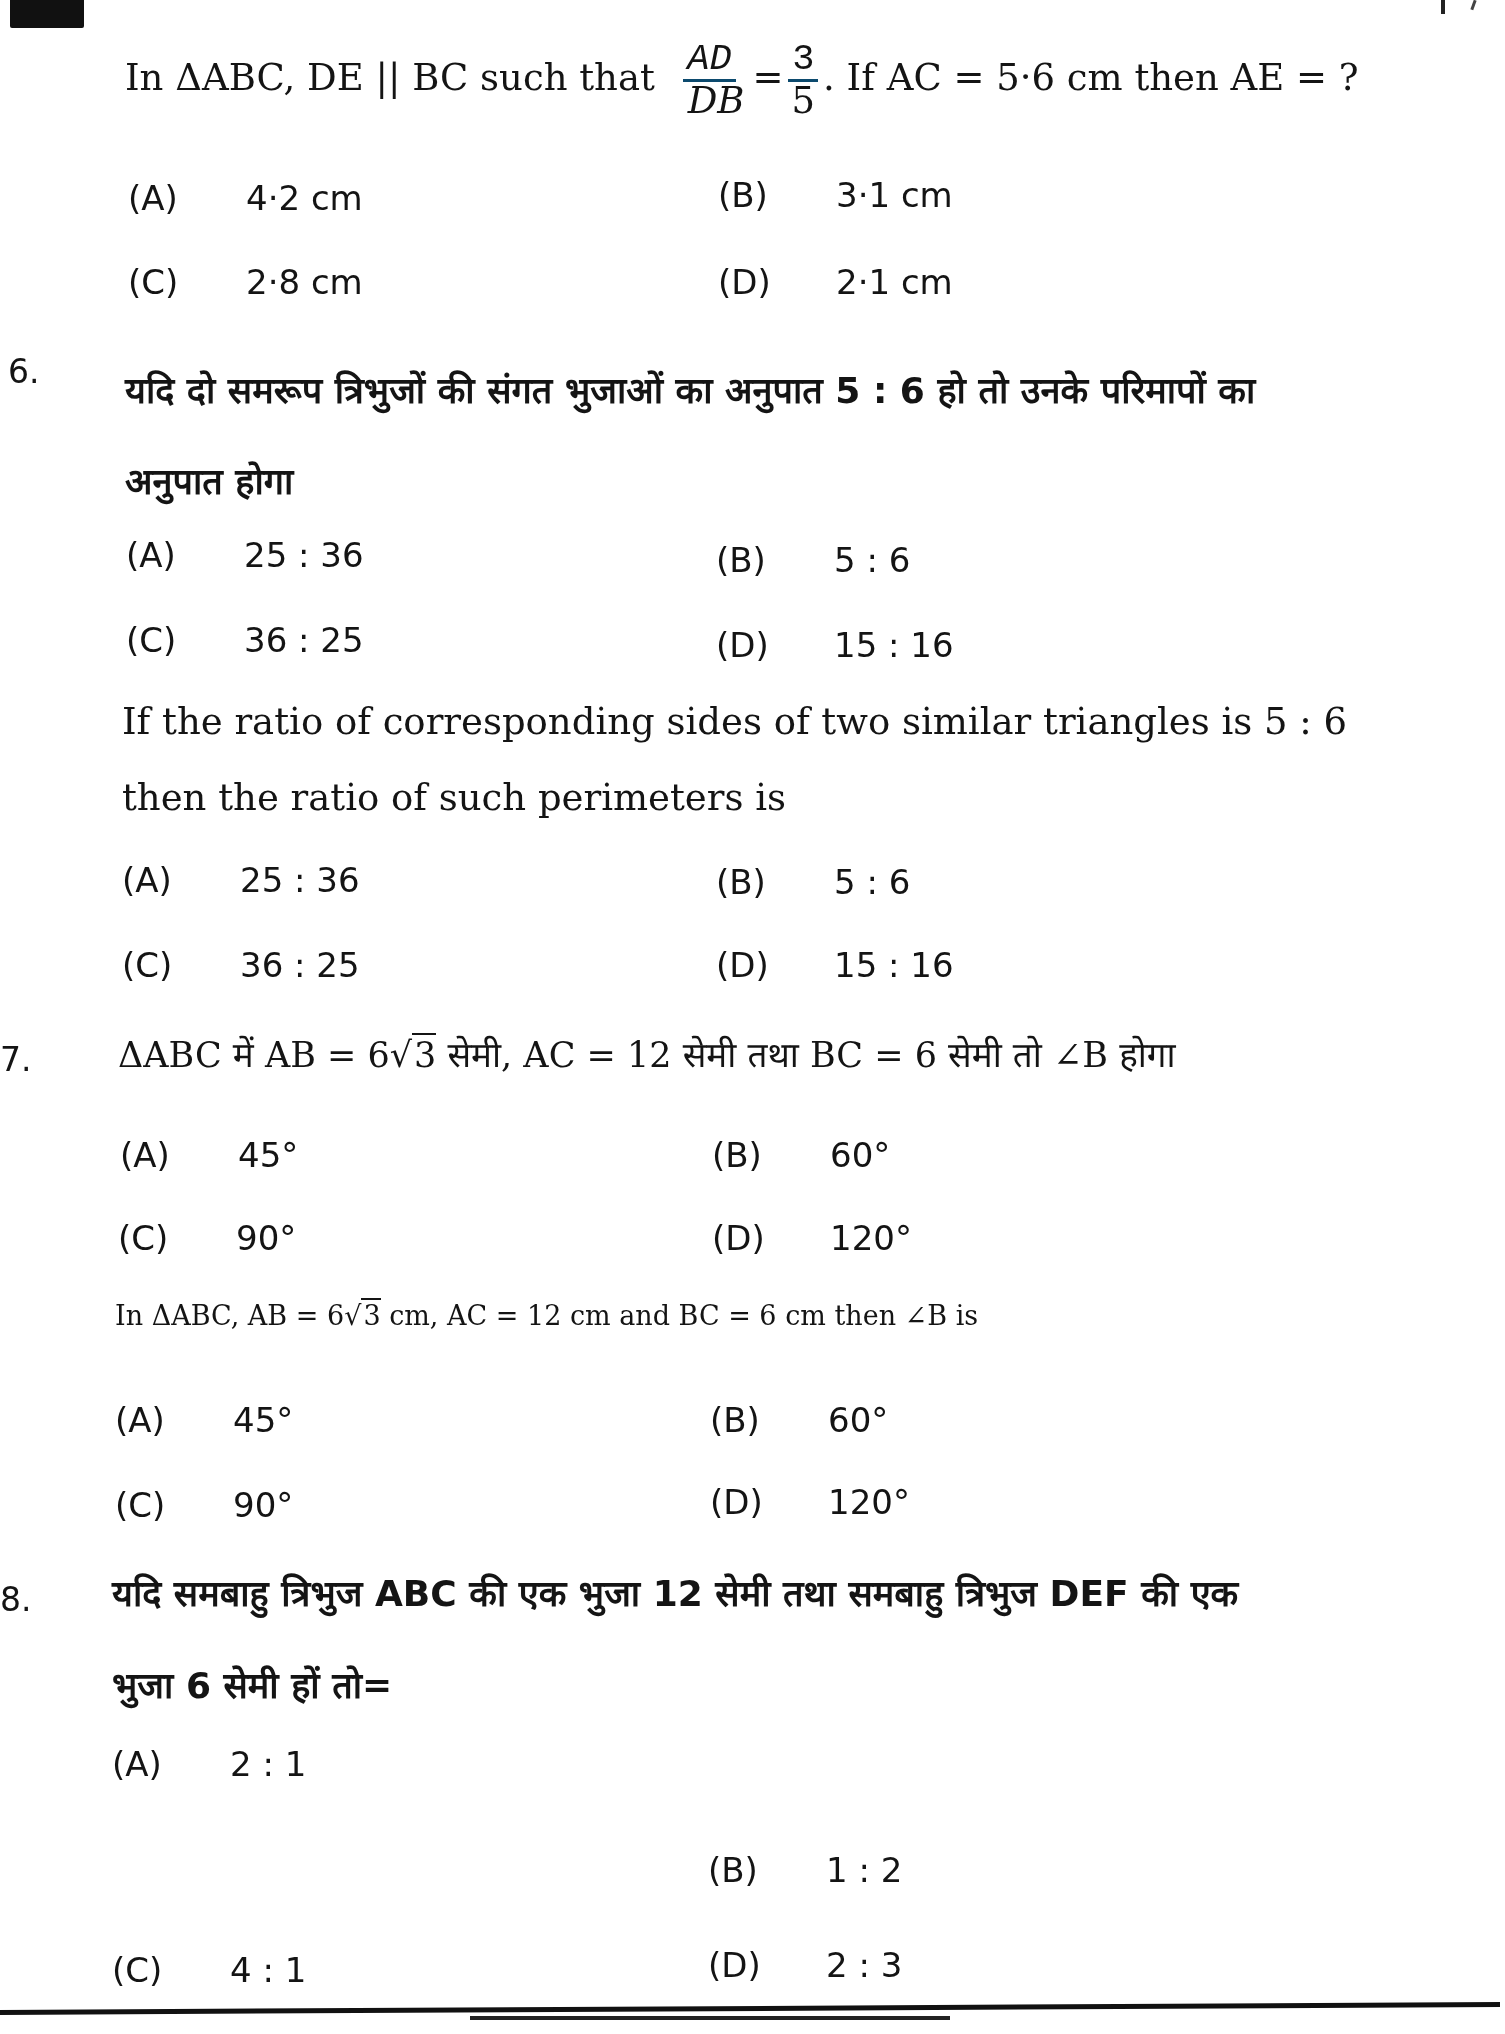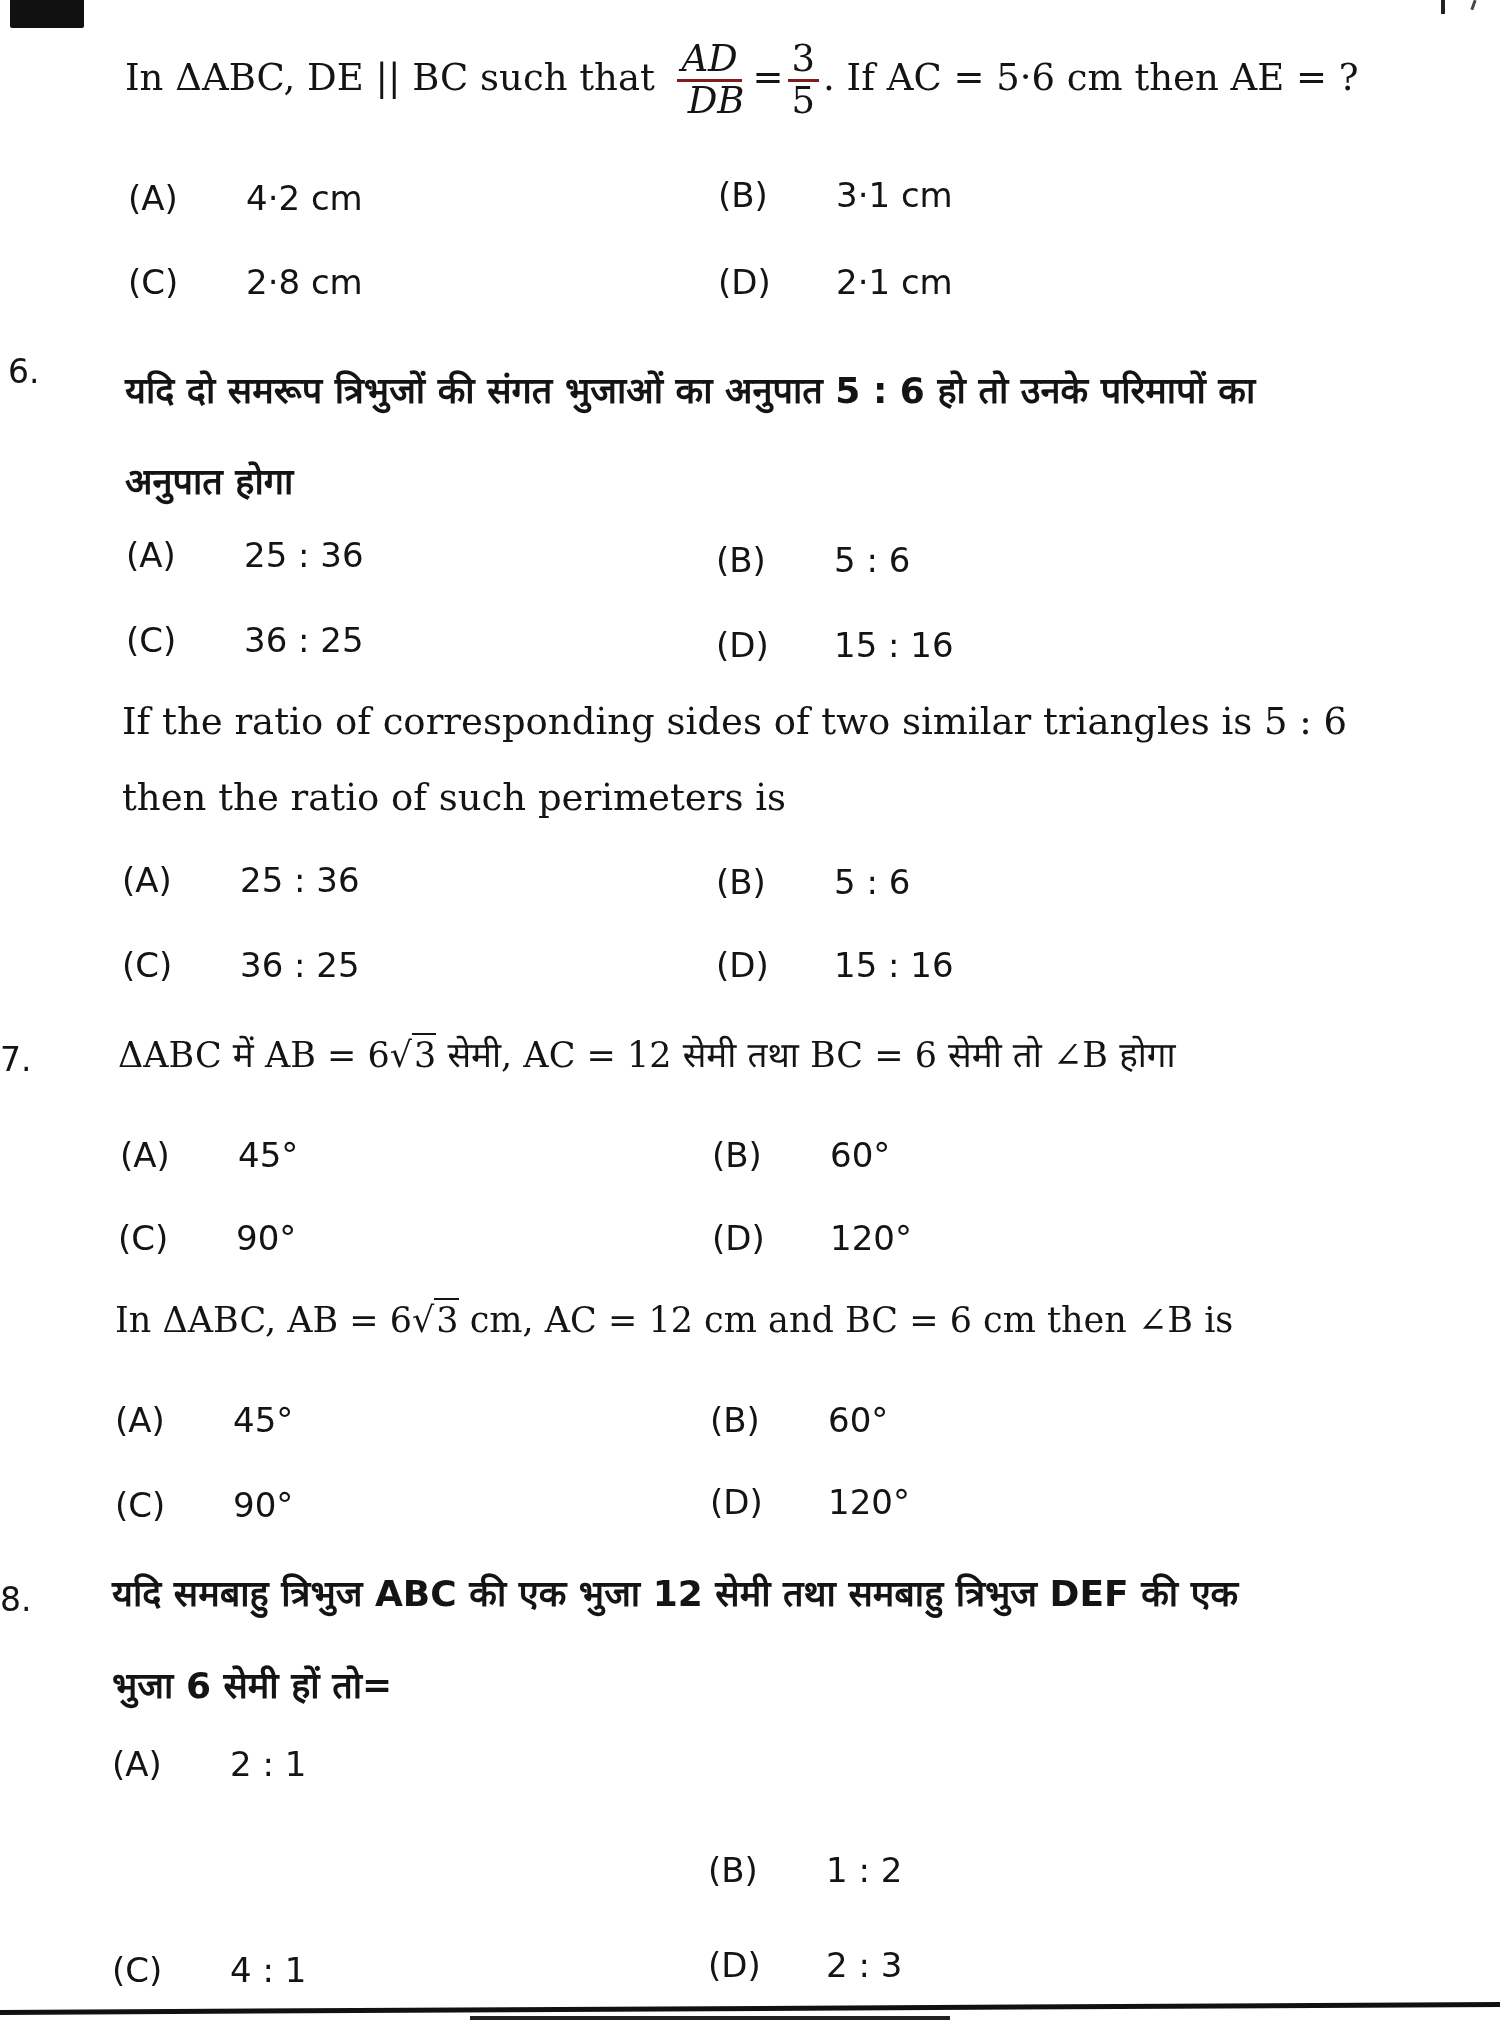--- a/index.html
+++ b/index.html
@@ -7,21 +7,21 @@
          font-family:"DejaVu Serif", serif; color:#141414; }
   .page-badge { position:absolute; left:10px; top:0; width:74px; height:28px; background:#111; border-radius:0 0 2px 2px; }
   .top-mark { position:absolute; right:60px; top:0; width:4px; height:14px; background:#222; }
   .top-mark2 { position:absolute; right:30px; top:0; width:3px; height:10px; background:#444; transform:rotate(20deg); }
   .line { position:absolute; white-space:nowrap; font-size:37px; }
   .qnum { position:absolute; font-size:33px; font-family:"DejaVu Sans", sans-serif; }
   .opt { position:absolute; font-size:34px; font-family:"DejaVu Sans", sans-serif; white-space:nowrap; }
   .opt .lbl { display:inline-block; width:118px; }
   .hi { font-family:"DejaVu Sans", sans-serif; font-weight:bold; font-size:36px; }
   .frac { display:inline-flex; flex-direction:column; align-items:center; vertical-align:middle; margin:0 4px; line-height:1.05; }
-  .frac .num { border-bottom:3px solid #7f1d1d; padding:0 4px; }
+  .frac .num { border-bottom:3px solid #0c4a6e; padding:0 4px;font-family:Liberation Mono, monospace; }
   .frac .den { padding:0 4px; }
   .sqrt { border-top:2px solid #141414; padding-left:2px; }
   .rule1 { position:absolute; left:0; top:2006px; width:1500px; height:5px; background:#111; transform:rotate(-0.3deg); }
   .rule2 { position:absolute; left:470px; top:2016px; width:480px; height:4px; background:#222; }
 </style>
 </head>
 <body>
 
 <div class="page-badge"></div>
 <div class="top-mark"></div>
@@ -57,21 +57,21 @@
 <div class="opt" style="left:716px; top:945px;"><span class="lbl">(D)</span><span>15 : 16</span></div>
 
 <div class="qnum" style="left:0px; top:1040px;">7.</div>
 <div class="line" style="left:118px; top:1030px; font-size:35px;">
   <span>ΔABC में AB = 6</span><span>√</span><span class="sqrt">3</span><span> सेमी, AC = 12 सेमी तथा BC = 6 सेमी तो ∠B होगा</span>
 </div>
 <div class="opt" style="left:120px; top:1135px;"><span class="lbl">(A)</span><span>45°</span></div>
 <div class="opt" style="left:712px; top:1135px;"><span class="lbl">(B)</span><span>60°</span></div>
 <div class="opt" style="left:118px; top:1218px;"><span class="lbl">(C)</span><span>90°</span></div>
 <div class="opt" style="left:712px; top:1218px;"><span class="lbl">(D)</span><span>120°</span></div>
-<div class="line" style="left:115px; top:1300px; font-size:35px;">
+<div class="line" style="left:115px; top:1300px; font-size:27px;">
   <span>In ΔABC, AB = 6</span><span>√</span><span class="sqrt">3</span><span> cm, AC = 12 cm and BC = 6 cm then ∠B is</span>
 </div>
 <div class="opt" style="left:115px; top:1400px;"><span class="lbl">(A)</span><span>45°</span></div>
 <div class="opt" style="left:710px; top:1400px;"><span class="lbl">(B)</span><span>60°</span></div>
 <div class="opt" style="left:115px; top:1485px;"><span class="lbl">(C)</span><span>90°</span></div>
 <div class="opt" style="left:710px; top:1482px;"><span class="lbl">(D)</span><span>120°</span></div>
 
 <div class="qnum" style="left:0px; top:1580px;">8.</div>
 <div class="line hi" style="left:112px; top:1568px;">यदि समबाहु त्रिभुज ABC की एक भुजा 12 सेमी तथा समबाहु त्रिभुज DEF की एक</div>
 <div class="line hi" style="left:112px; top:1660px; display:flex; align-items:center;">

